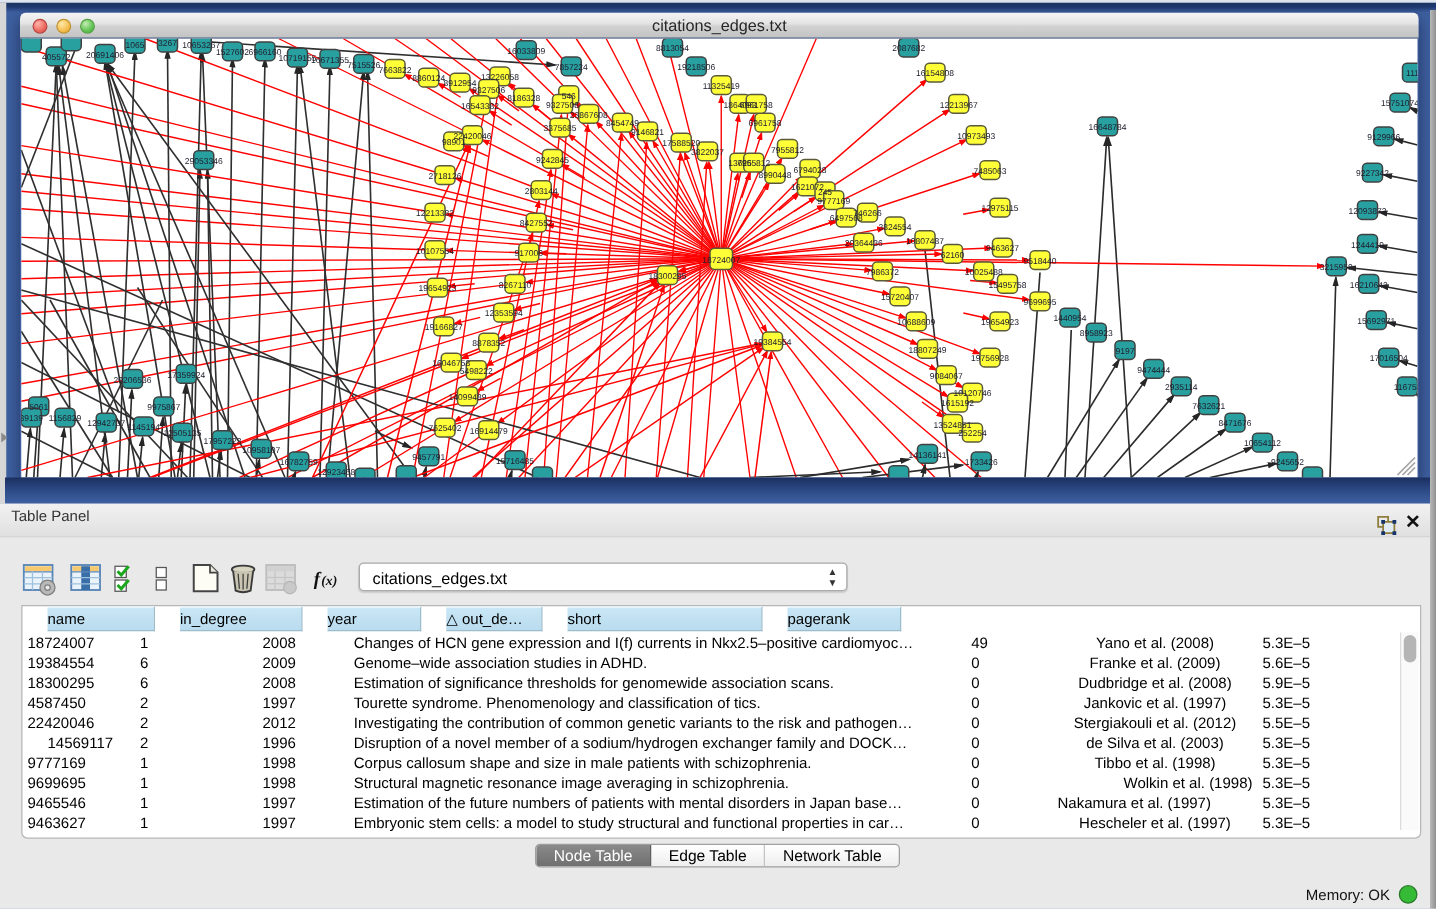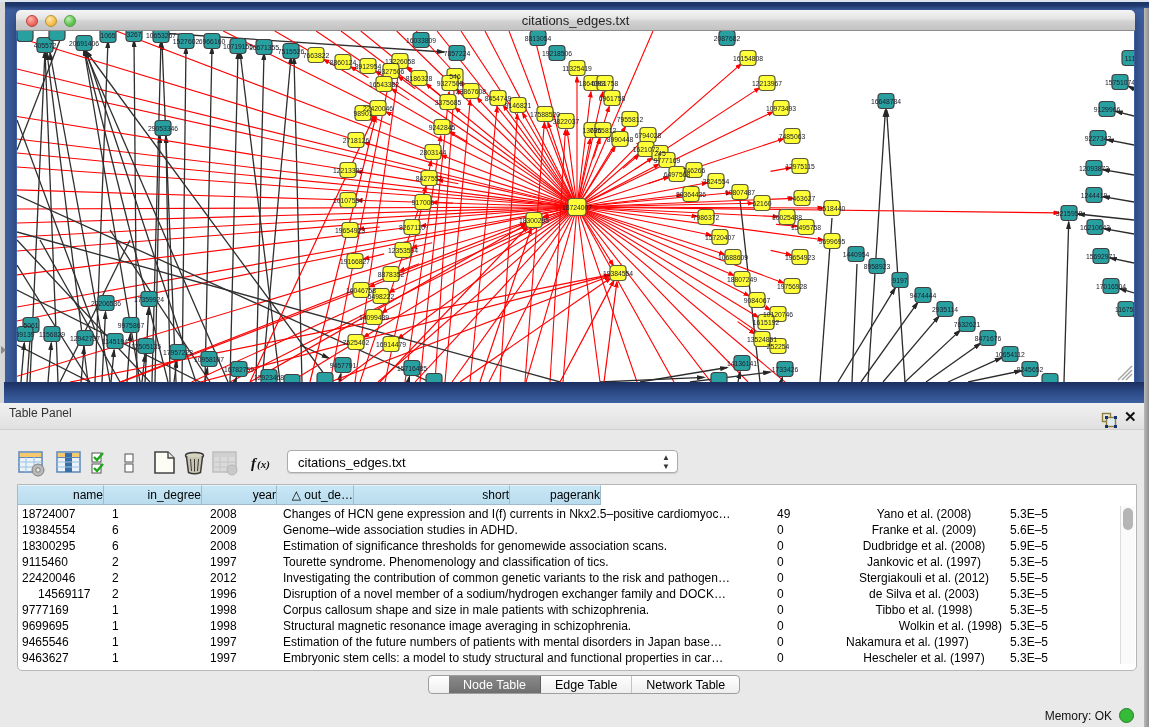--- a/index.html
+++ b/index.html
@@ -37,33 +37,33 @@
 #dropdown { position:absolute; left:287px; top:20px; width:391px; height:23px; background:#fff;
   border:1px solid #ababab; border-radius:4px; box-shadow:0 1px 1px rgba(0,0,0,0.12); }
 #dropdown .txt { position:absolute; left:10px; top:4px; font-size:13px; color:#000; }
 #dropdown .arr { position:absolute; right:7px; top:2px; font-size:8px; color:#333; line-height:9px; text-align:center; }
 
 #tablewrap { position:absolute; left:17px; top:81px; width:1120px; height:187px;
   background:#fff; border:1px solid #b6b6b6; border-radius:0 0 5px 5px; }
 #thead { position:absolute; left:0; top:0; height:20px; width:1075px; display:flex;
   font-size:12px; color:#000; }
 #thead div { background:linear-gradient(180deg,#c9e7f6,#b9dcee); border-right:1px solid #9dbccc;
-  border-bottom:1px solid #9dbccc; border-top:1px solid #e6f3fa; text-align:right; line-height:19px; overflow:hidden; white-space:nowrap;}
+  border-bottom:1px solid #9dbccc; border-top:1px solid #e6f3fa; text-align:left; line-height:19px; overflow:hidden; white-space:nowrap;margin-left:20px;}
 #rows { position:absolute; left:0; top:21px; width:1075px; font-size:12px; color:#000; }
 .row { height:16px; display:flex; white-space:nowrap; }
 .row div { overflow:hidden; line-height:16px; }
 #vscroll { position:absolute; right:1px; top:21px; width:15px; height:158px; background:#fafafa;
   border-left:1px solid #dcdcdc; }
 #vthumb { position:absolute; left:2px; top:2px; width:10px; height:22px; background:#b5b5b5; border-radius:6px; }
 
 #tabs { position:absolute; left:428px; top:272px; height:19px; display:flex;
   border:1px solid #9f9f9f; border-radius:4px; overflow:hidden; font-size:12.5px;
   background:linear-gradient(180deg,#ffffff,#eeeeee); }
 #tabs .seg { padding:0 14px; line-height:18px; color:#000; border-right:1px solid #c4c4c4; }
-#tabs .seg.sel { background:linear-gradient(180deg,#8a8a8a,#6f6f6f); color:#fff; border-right:1px solid #5f5f5f;margin-left:20px; }
+#tabs .seg.sel { background:linear-gradient(180deg,#8a8a8a,#6f6f6f); color:#fff; border-right:1px solid #5f5f5f; }
 #tabs .seg:last-child { border-right:none; }
 #memory { position:absolute; right:37px; top:306px; font-size:12px; color:#111; }
 #memdot { position:absolute; right:15px; top:305px; width:15px; height:15px; border-radius:50%;
   background:#35bb35; border:1px solid #2a7a2a; }
 #sidearrow { position:absolute; left:1px; top:346px; width:0; height:0;
   border-top:4px solid transparent; border-bottom:4px solid transparent; border-left:5px solid #8a8a8a; }
 </style>
 </head>
 <body>
 <div id="desktop">
@@ -693,21 +693,21 @@
         <div class="row">
           <div style="width:86px;padding-left:4px">18300295</div>
           <div style="width:98px;padding-left:8px">6</div>
           <div style="width:75px;padding-left:8px">2008</div>
           <div style="width:492px;padding-left:6px">Estimation of significance thresholds for genomewide association scans.</div>
           <div style="width:77px;padding-left:8px">0</div>
           <div style="width:156px;text-align:center">Dudbridge et al. (2008)</div>
           <div style="width:91px;padding-left:8px">5.9E–5</div>
         </div>
         <div class="row">
-          <div style="width:86px;padding-left:4px">9115460</div>
+          <div style="width:86px;padding-left:4px">4587450</div>
           <div style="width:98px;padding-left:8px">2</div>
           <div style="width:75px;padding-left:8px">1997</div>
           <div style="width:492px;padding-left:6px">Tourette syndrome. Phenomenology and classification of tics.</div>
           <div style="width:77px;padding-left:8px">0</div>
           <div style="width:156px;text-align:center">Jankovic et al. (1997)</div>
           <div style="width:91px;padding-left:8px">5.3E–5</div>
         </div>
         <div class="row">
           <div style="width:86px;padding-left:4px">22420046</div>
           <div style="width:98px;padding-left:8px">2</div>

